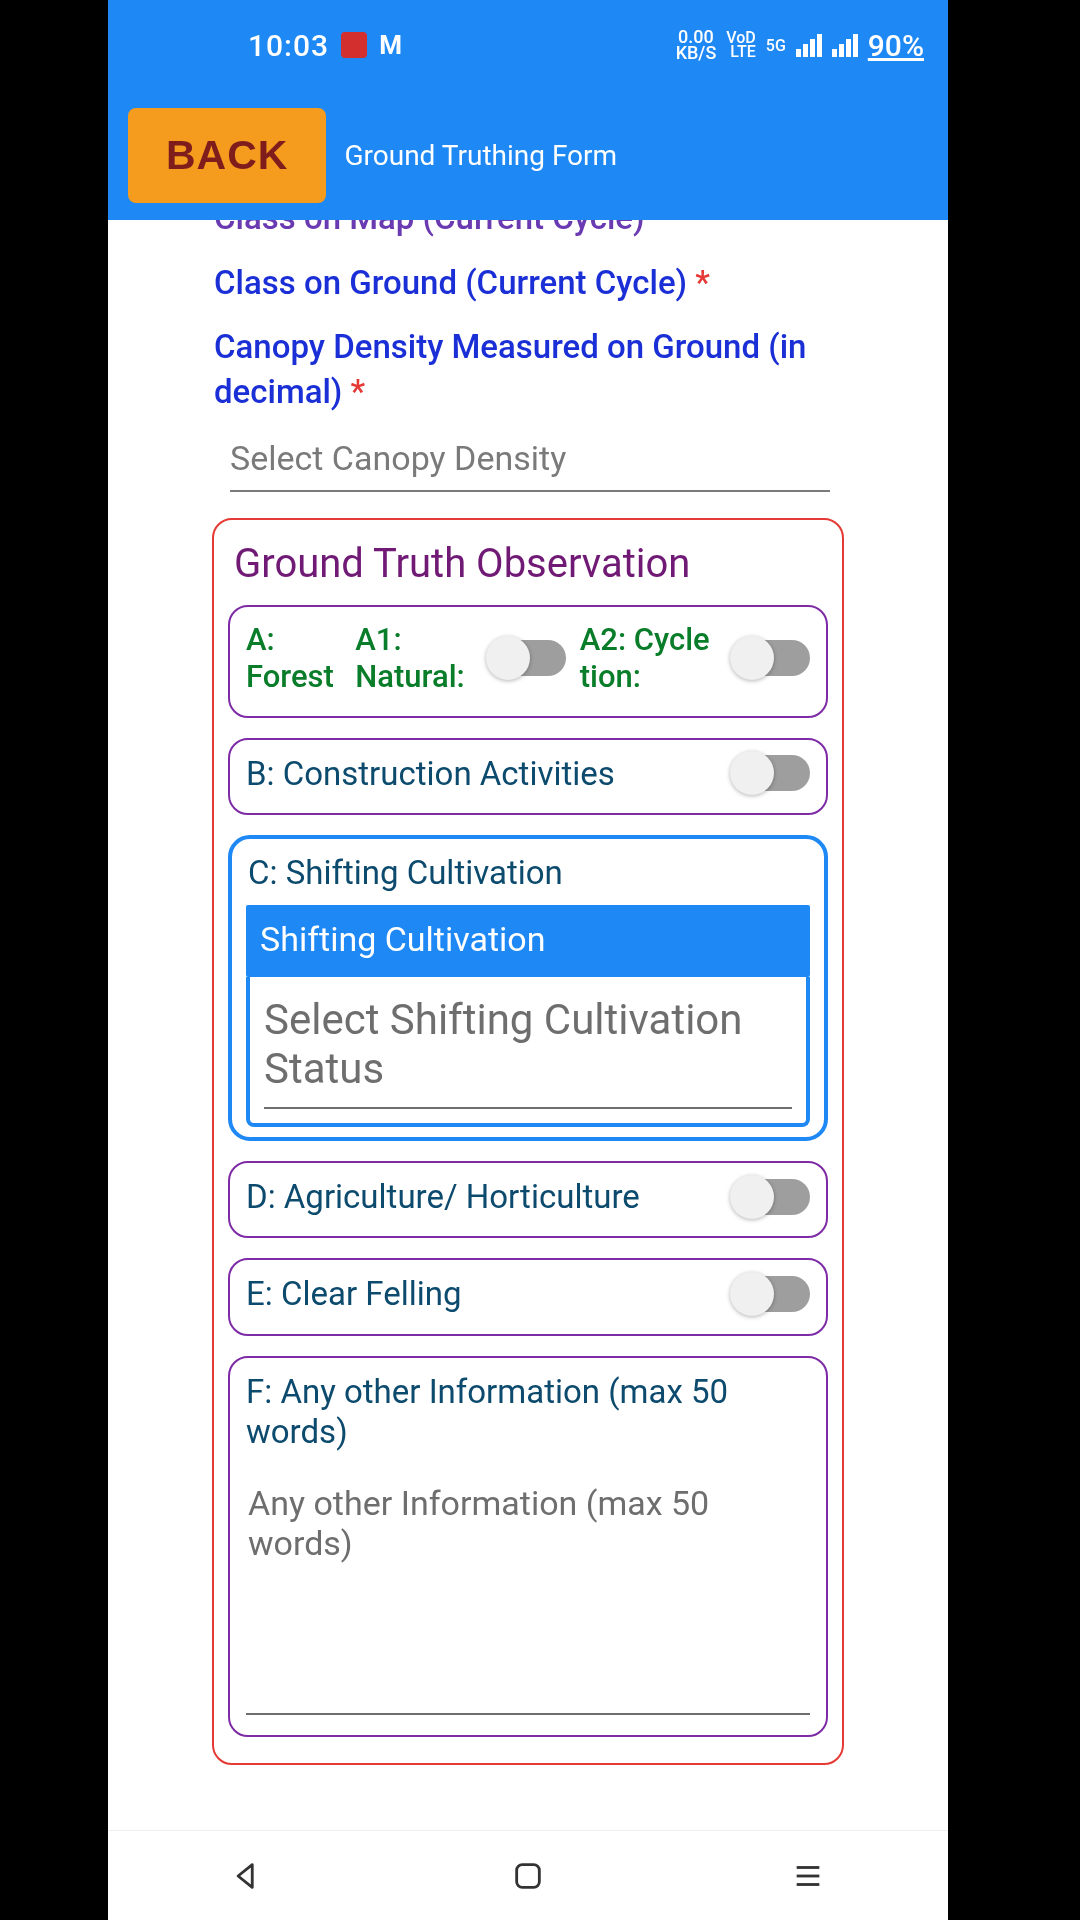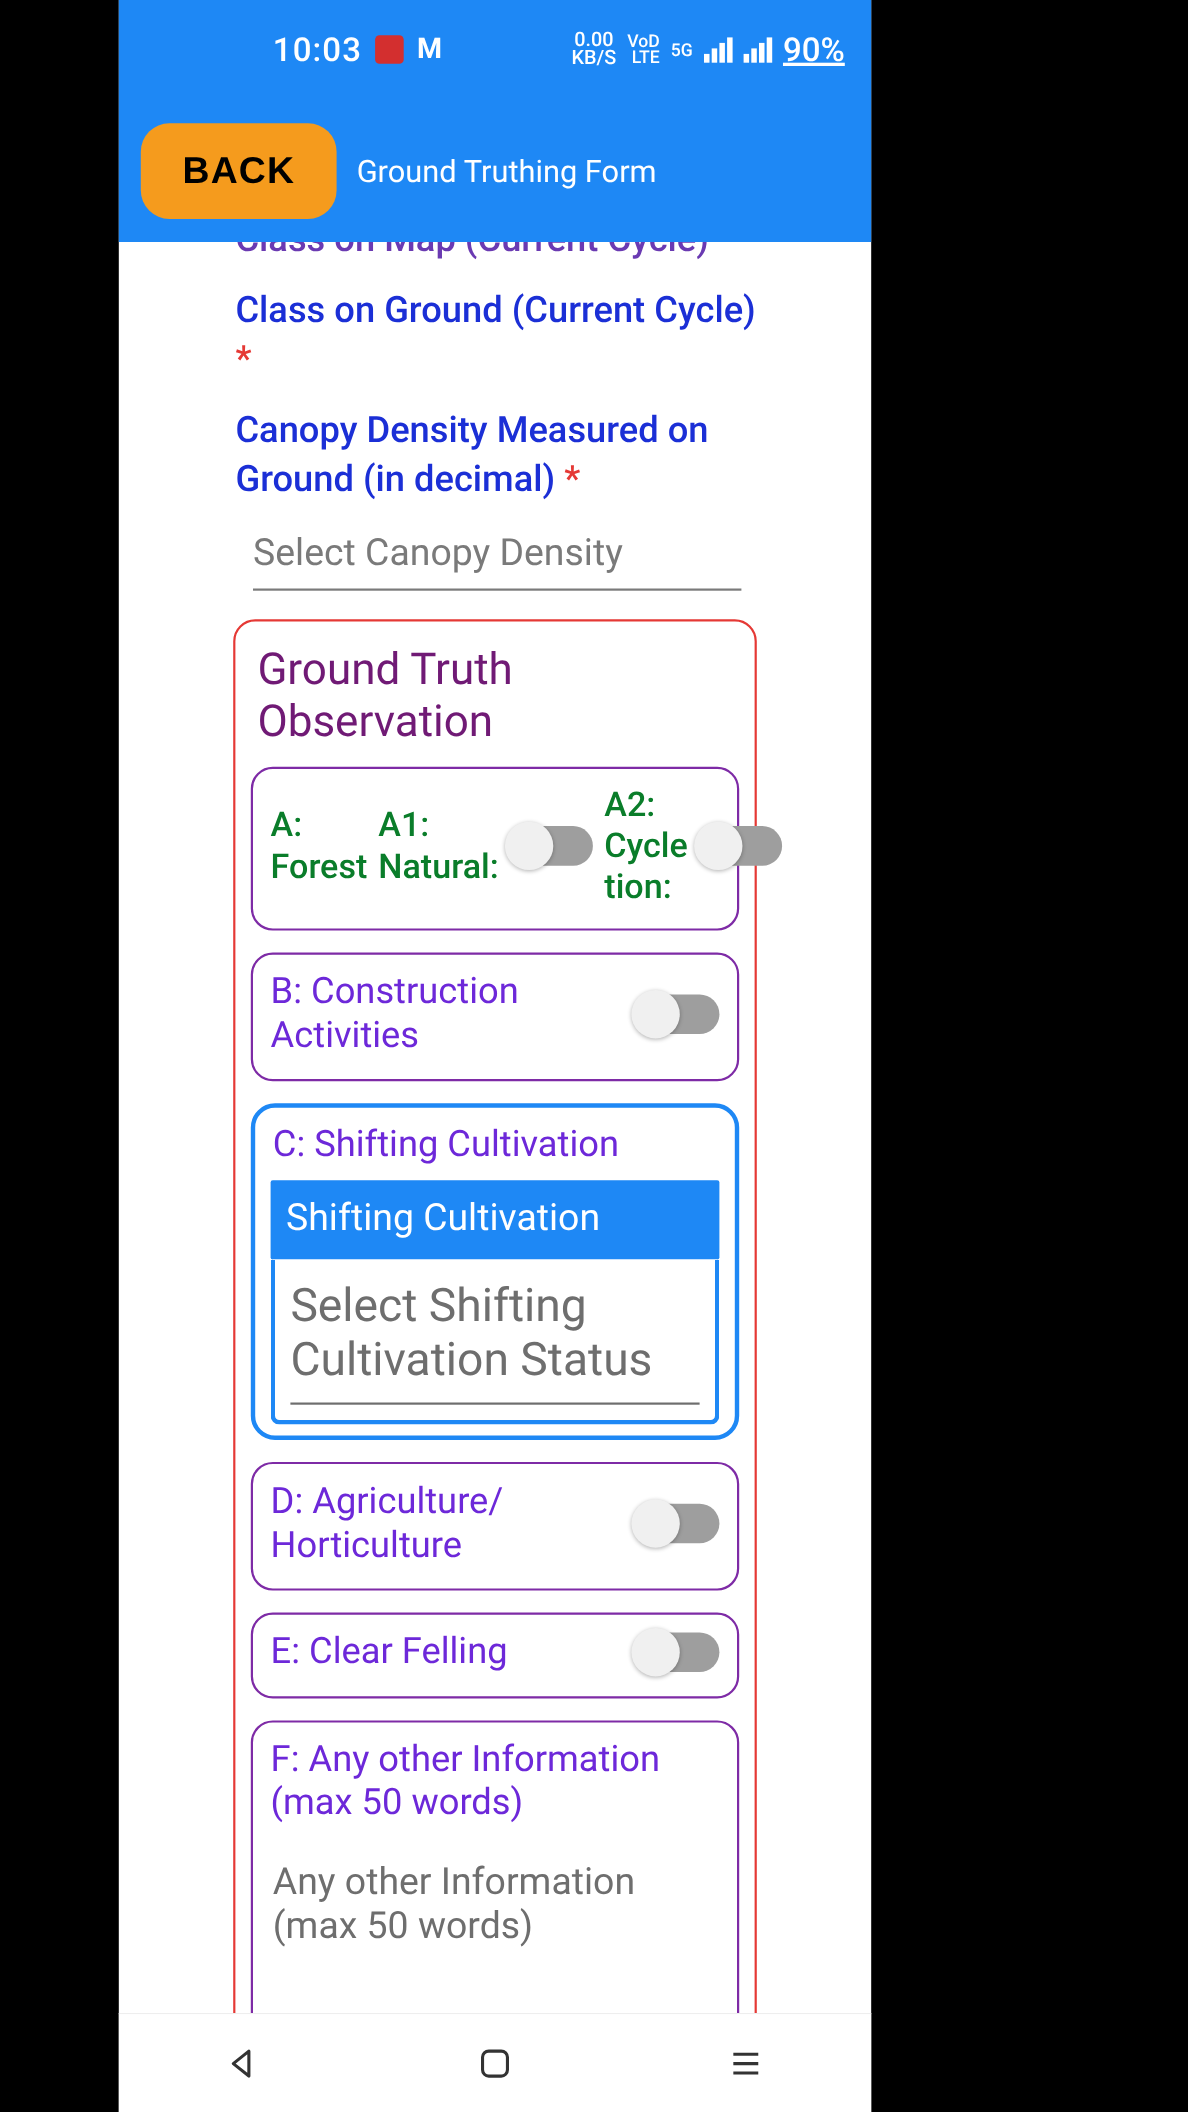--- a/index.html
+++ b/index.html
@@ -7,21 +7,21 @@
     background: #000;
     width: 1080px;
     height: 1920px;
     font-family: -apple-system, Roboto, "Segoe UI", Arial, sans-serif;
     overflow: hidden;
   }
   .phone-frame {
     position: absolute;
     left: 108px;
     top: 0;
-    width: 684px;
+    width: 840px;
     height: 1920px;
     background: #fff;
     display: flex;
     flex-direction: column;
   }
   .status-bar {
     background: #1e88f5;
     height: 90px;
     display: flex;
     align-items: center;
@@ -46,25 +46,25 @@
   .app-header {
     background: #1e88f5;
     height: 130px;
     display: flex;
     align-items: center;
     padding: 0 20px;
     gap: 18px;
   }
   .back-btn {
     background: #f59b1d;
-    color: #000000;
-    font-size: 34px;
+    color: #7f1d1d;
+    font-size: 41px;
     font-weight: 600;
     border: none;
-    border-radius: 26px;
+    border-radius: 8px;
     padding: 24px 38px;
     letter-spacing: 1px;
   }
   .app-title { color: #fff; font-size: 28px; font-weight: 400; }
 
   .form-area {
     flex: 1;
     overflow: hidden;
     position: relative;
   }
@@ -99,21 +99,21 @@
   }
   .obs-title { color: #701a75; font-size: 40px; font-weight: 400; padding: 6px 0 18px 6px; }
   .obs-card {
     border: 2px solid #7e2ba6;
     border-radius: 20px;
     padding: 14px 16px 20px 16px;
     margin-bottom: 20px;
   }
   .obs-row { display: flex; align-items: center; justify-content: space-between; gap: 10px; }
   .obs-label-a { color: #0a7d2a; font-size: 31px; font-weight: 500; line-height: 1.2; }
-  .obs-label { color: #6d28d9; font-size: 33px; font-weight: 400; line-height: 1.2; flex:1; }
+  .obs-label { color: #0c4a6e; font-size: 33px; font-weight: 400; line-height: 1.2; flex:1; }
   .toggle {
     width: 76px; height: 36px; background: #9e9e9e; border-radius: 20px; position: relative;
     flex-shrink: 0;
   }
   .toggle .knob {
     position: absolute; left: -4px; top: -4px; width: 44px; height: 44px;
     background: #f0f0f0; border-radius: 50%; box-shadow: 0 1px 4px rgba(0,0,0,.3);
   }
   .obs-card.c-active { border: 4px solid #1e88f5; border-radius: 22px; padding-bottom: 10px;}
   .sc-header {

